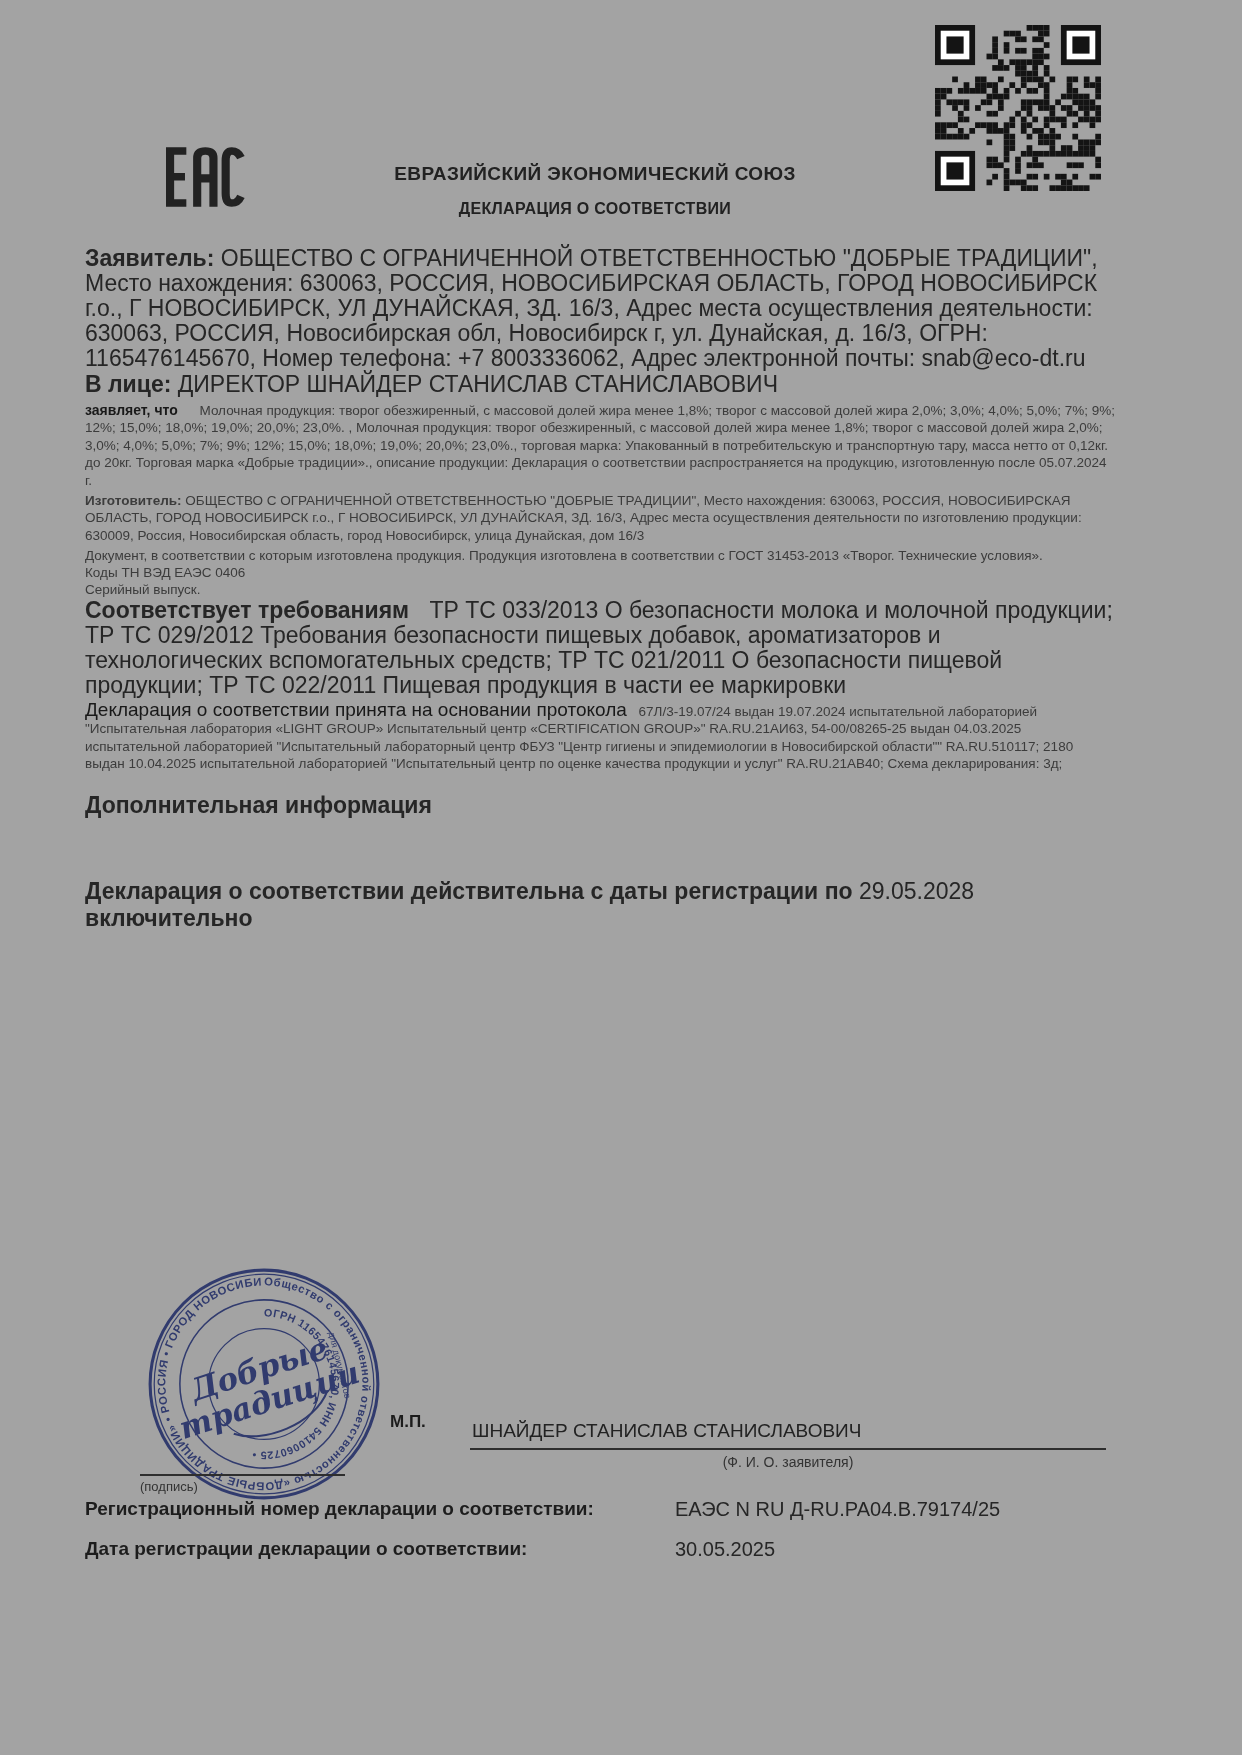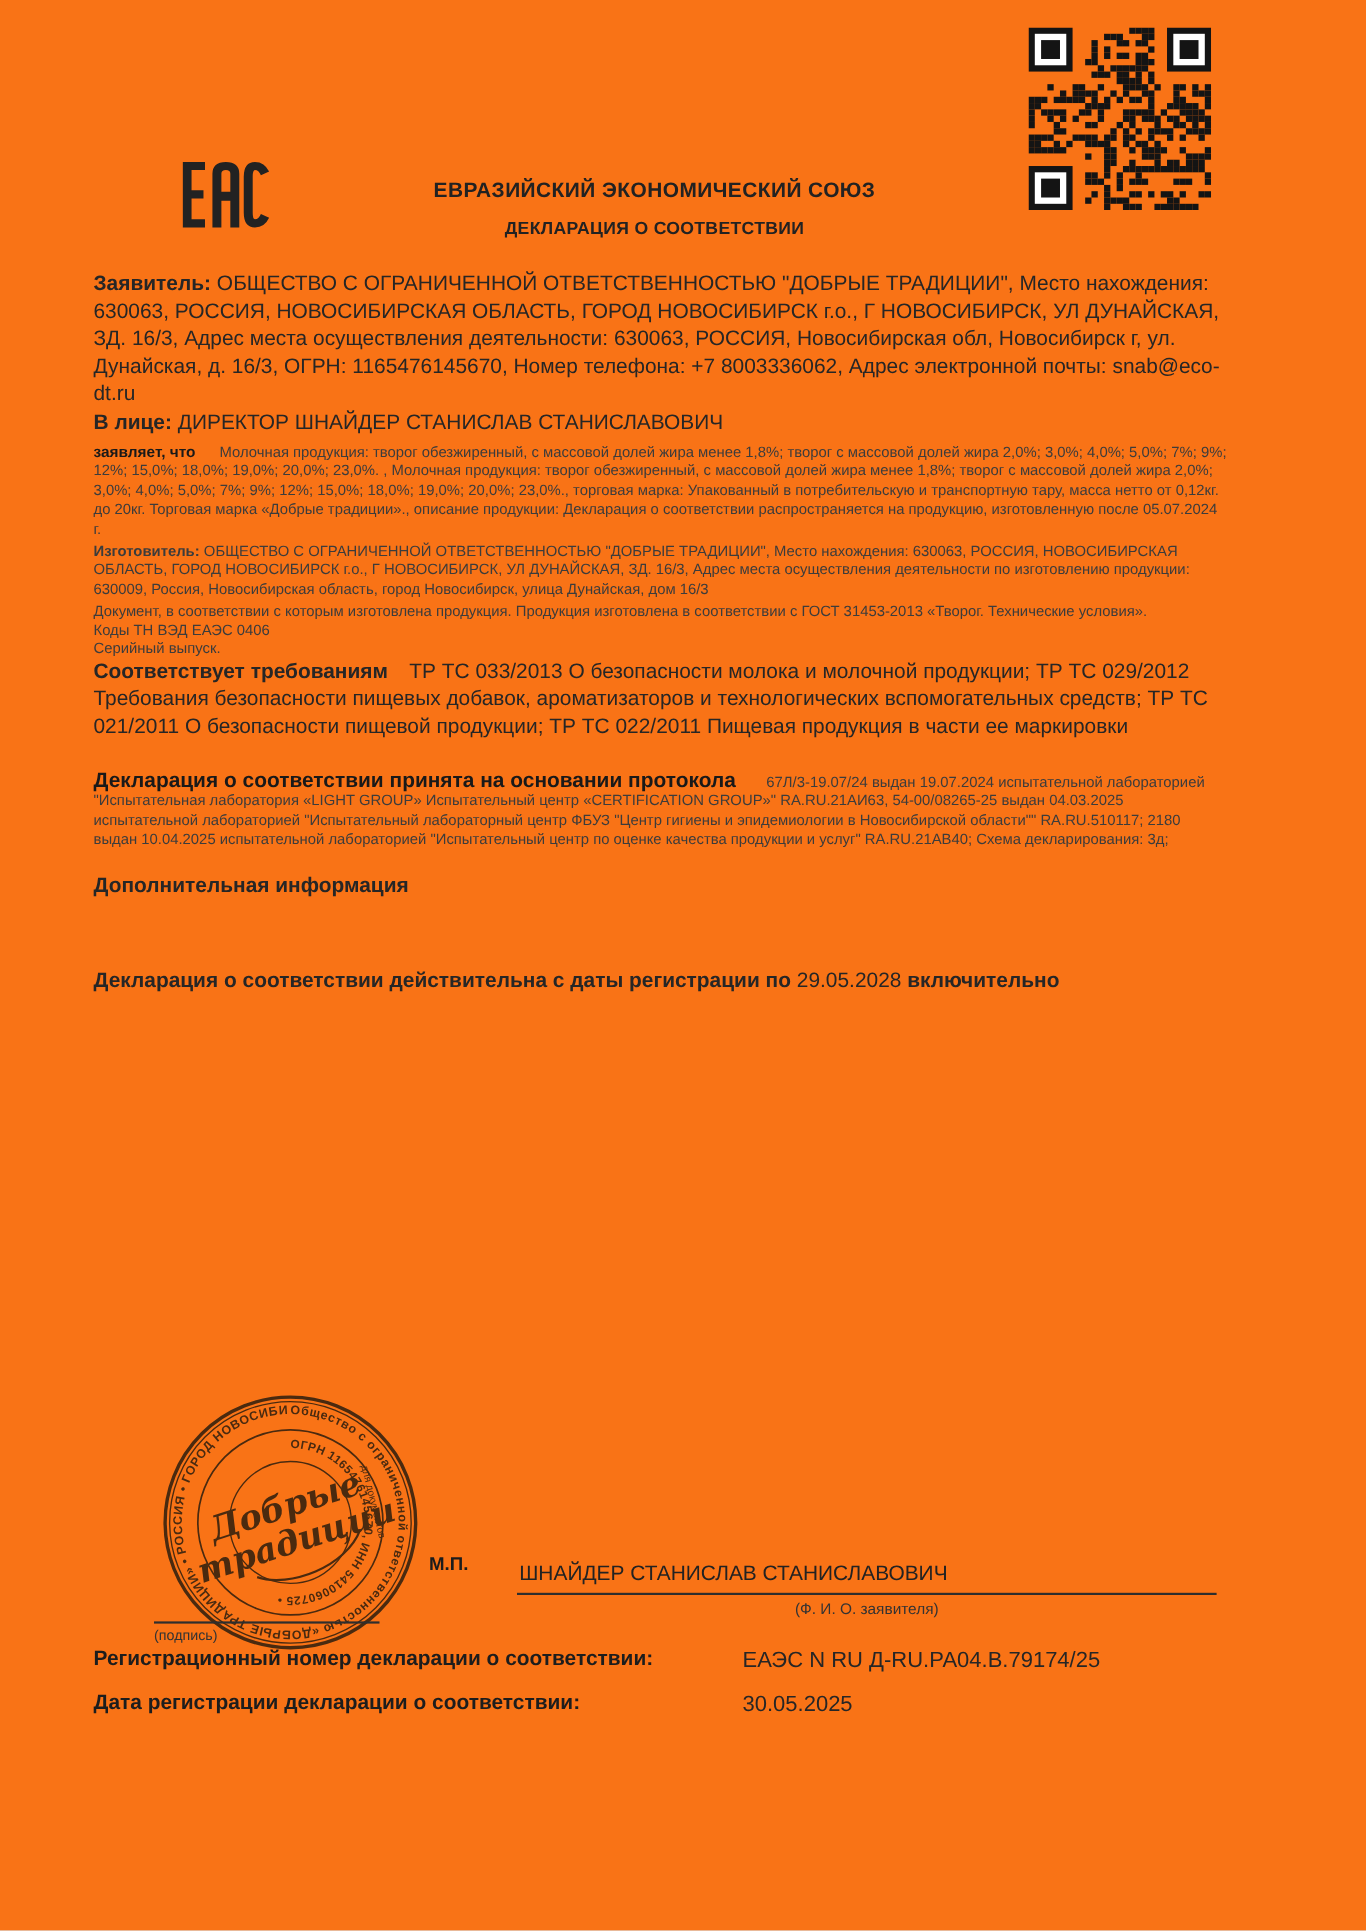--- a/index.html
+++ b/index.html
@@ -1,27 +1,27 @@
 <!DOCTYPE html>
 <html><head>
 <meta charset="utf-8">
 <style>
   html,body{margin:0;padding:0;background:#d9d9d9;}
-  .page{position:relative;width:1242px;height:1755px;background:#f97316;margin:0 auto;
+  .page{position:relative;width:1242px;height:1755px;background:#a3a3a3;margin:0 auto;
         font-family:"Liberation Sans","DejaVu Sans",sans-serif;color:#1c1c1c;overflow:hidden;}
   .abs{position:absolute;}
   .b{font-weight:bold;}
   p{margin:0;}
   .para{left:85px;width:1030px;}
   .title1{top:163px;left:0;width:1190px;text-align:center;font-size:19px;font-weight:bold;letter-spacing:.4px;color:#222;}
   .title2{top:200px;left:0;width:1190px;text-align:center;font-size:16px;font-weight:bold;letter-spacing:.3px;color:#222;}
-  .main-text{font-size:19px;line-height:25px;color:#262626;}
+  .main-text{font-size:23px;line-height:25px;color:#262626;}
   .small-text{font-size:13.5px;line-height:17.4px;color:#3c3c3c;}
   .declare-label{font-size:14px;font-weight:bold;color:#191919;margin-right:18px;}
-  .basis-label{font-size:19px;font-weight:bold;color:#191919;margin-right:24px;}
+  .basis-label{font-size:19px;font-weight:normal;color:#191919;margin-right:8px;}
   .gap{margin-right:14px;}
   .qr{left:935px;top:25px;width:166px;height:166px;}
   .eac{left:166px;top:137px;width:80px;height:80px;}
   .stamp{left:146px;top:1266px;width:236px;height:236px;opacity:.85;mix-blend-mode:multiply;}
   .stamp-ring{font-size:11px;letter-spacing:.6px;fill:#2c3f9d;font-weight:bold;}
   .stamp-ring2{font-size:10.5px;letter-spacing:.4px;fill:#2c3f9d;font-weight:bold;}
   .stamp-script{font-family:"DejaVu Serif",serif;font-style:italic;font-weight:bold;font-size:30px;fill:#2c3f9d;}
   .stamp-side{font-size:9px;fill:#2c3f9d;}
   .mp{left:390px;top:1412px;font-size:17px;font-weight:bold;}
   .sig-block{left:470px;top:1420px;width:636px;}

